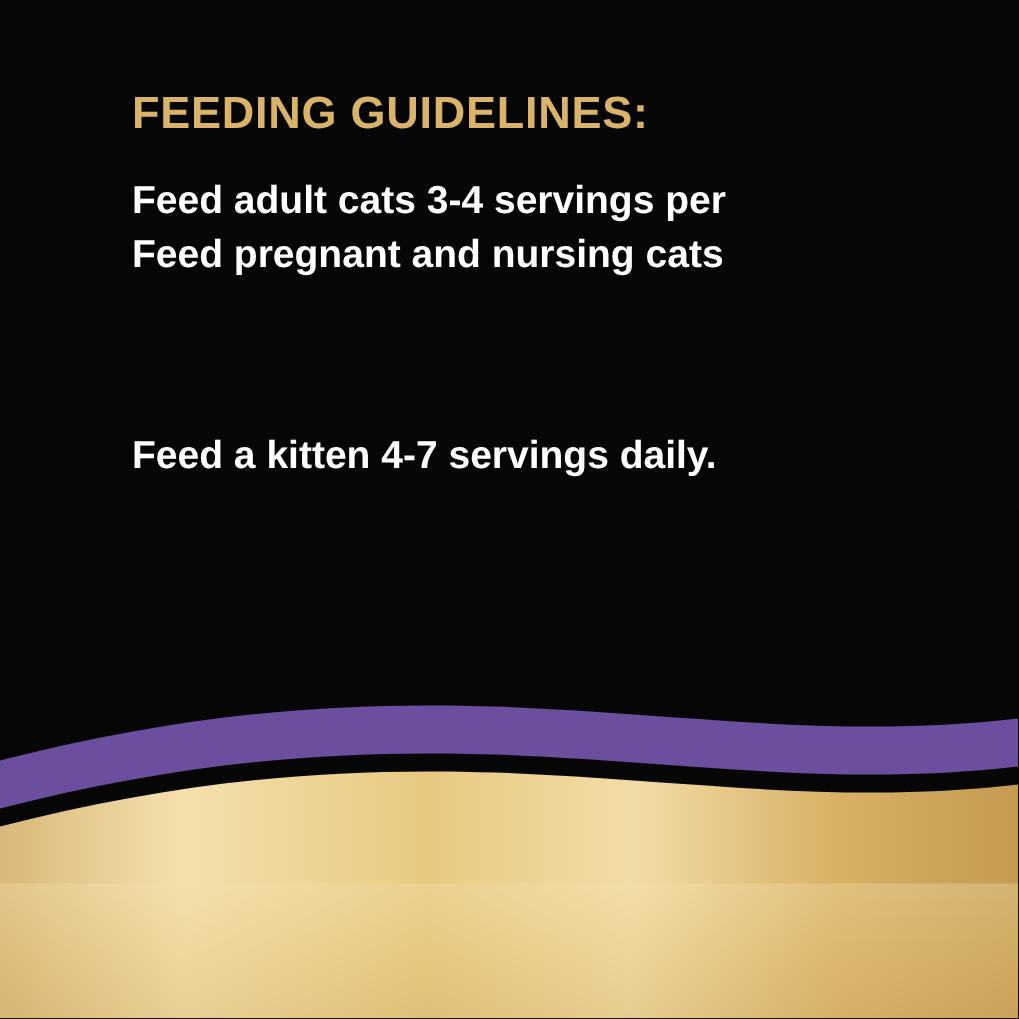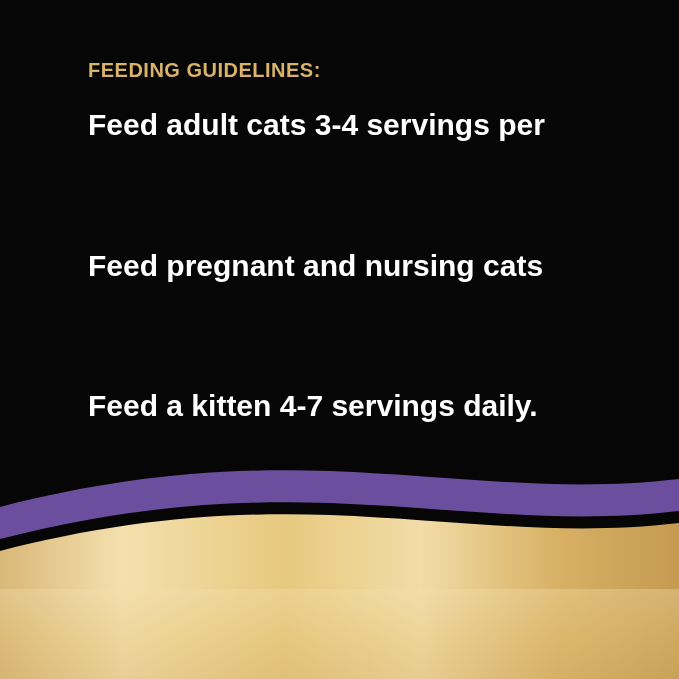--- a/index.html
+++ b/index.html
@@ -20,39 +20,39 @@
     background: #060606;
     overflow: hidden;
   }
   #content {
     position: absolute;
     left: 88px;
     top: 58px;
     width: 520px;
   }
   #heading {
-    font-size: 20px;
+    font-size: 30px;
     font-weight: bold;
     letter-spacing: 0.5px;
     color: #d9b36a;
     margin: 0 0 22px 0;
     line-height: 1.2;
   }
   .para {
-    font-size: 30px;
+    font-size: 26px;
     font-weight: bold;
     color: #ffffff;
     line-height: 1.38;
     margin: 0;
   }
   .para .line {
     display: block;
   }
   #para-1 { margin-top: 6px; }
-  #para-2 { margin-top: 100px; }
+  #para-2 { }
   #para-3 { margin-top: 98px; }
 
   #wave-wrap {
     position: absolute;
     left: 0;
     bottom: 0;
     width: 679px;
     height: 210px;
   }
   #wave-svg {

